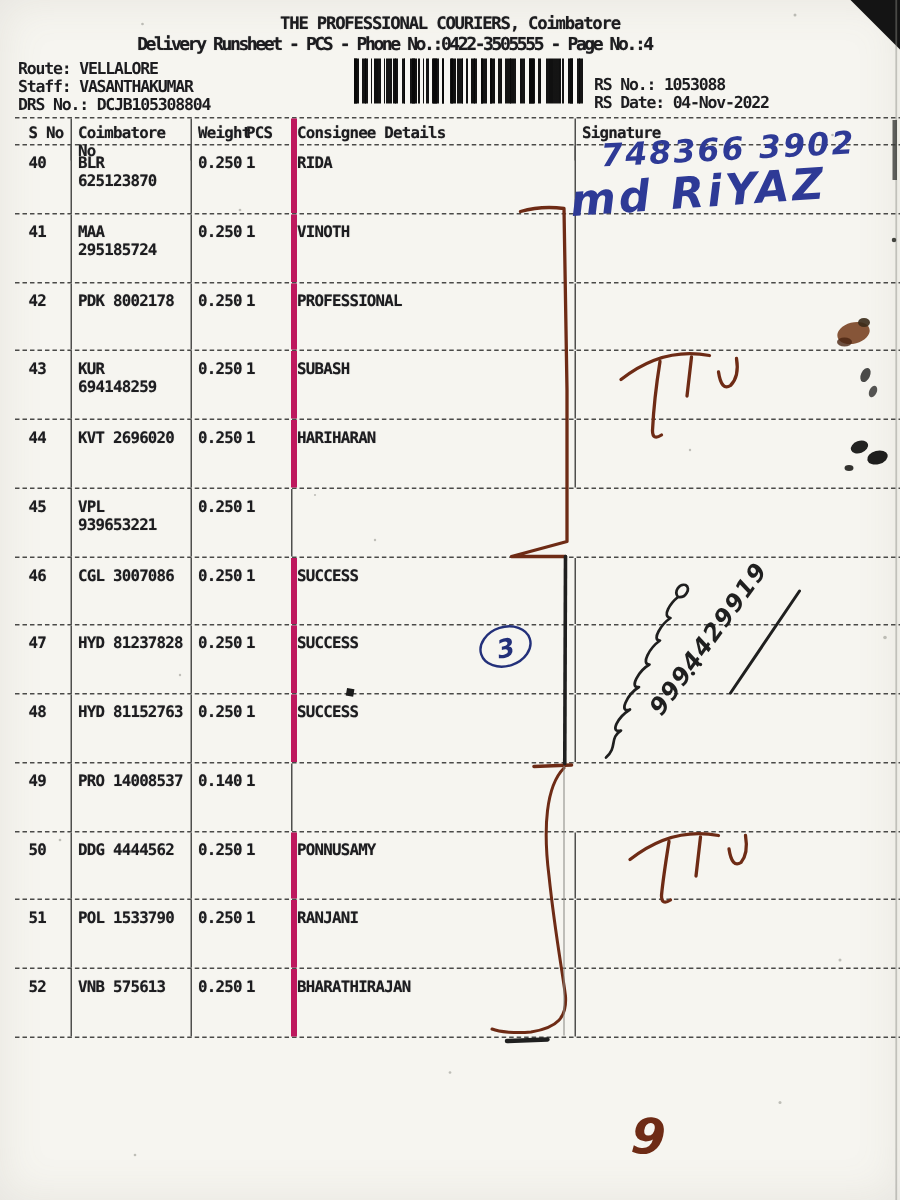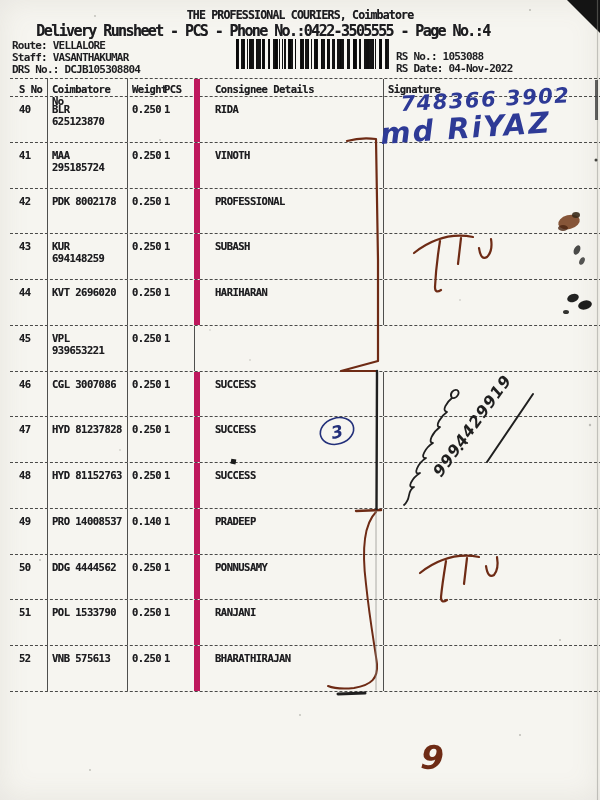--- a/index.html
+++ b/index.html
@@ -11,21 +11,21 @@
     font-family:"DejaVu Sans Mono", monospace;
     color:#1d1d20; font-weight:bold; overflow:hidden;
     box-shadow: inset 0 0 30px rgba(120,115,100,0.12);
   }
   .doc-title {
     position:absolute; top:8px; left:0; width:600px; text-align:center;
     font-size:11.5px; letter-spacing:-0.8px; text-shadow:0 0 0.5px rgba(25,25,25,0.55);
   }
   .doc-subtitle {
     position:absolute; top:22px; left:0; width:526px; text-align:center;
-    font-size:15px; letter-spacing:-1.6px; text-shadow:0 0 0.5px rgba(25,25,25,0.55);
+    font-size:12px; letter-spacing:-1.6px; text-shadow:0 0 0.5px rgba(25,25,25,0.55);
   }
   .info-left { position:absolute; left:12px; top:40px; font-size:11px; letter-spacing:-0.8px; line-height:11.7px; }
   .info-left .line3 { margin-top:0.6px; }
   .info-right { position:absolute; left:396px; top:51px; font-size:11px; letter-spacing:-0.8px; line-height:12.2px; }
   .barcode {
     position:absolute; left:236px; top:39px; width:153px; height:30px;
     background:
       repeating-linear-gradient(90deg, rgba(8,8,8,0.95) 0 2px, transparent 2px 5px, rgba(8,8,8,0.95) 5px 9px, transparent 9px 11px, rgba(8,8,8,0.95) 11px 12px, transparent 12px 16px),
       repeating-linear-gradient(90deg, #101010 0 3px, #f7f6f2 3px 7px, #101010 7px 8px, #f7f6f2 8px 13px);
   }
@@ -35,21 +35,21 @@
     height:19px; padding:0;
     border-top:1px dashed #4a4a48; border-bottom:1px dashed #4a4a48;
   }
   .thead > div { padding-top:4px; }
   .trow { height:45.77px; border-bottom:1px dashed #4a4a48; }
   .trow > div { padding-top:6px; }
   .c-sno { padding-left:9px; }
   .c-con { padding-left:4px; border-left:1px solid #4f4f4d; }
   .c-wp  { border-left:1px solid #4f4f4d; display:flex; }
   .c-wp .w { padding-left:4px; width:36px; }
-  .c-det { padding-left:15px; border-left:6px solid #be185d; }
+  .c-det { padding-left:0; border-left:4px solid #be185d; }
   .c-sig { padding-left:4px; border-left:1px solid #4f4f4d; }
   .cell-text { text-shadow:0 0 0.5px rgba(25,25,25,0.5); }
   .ink { position:absolute; left:0; top:0; width:600px; height:800px; pointer-events:none; }
   .hw { font-family:"DejaVu Sans", sans-serif; font-style:italic; }
 </style>
 </head>
 <body>
 
 <div class="page">
 
@@ -179,21 +179,20 @@
       <div class="c-sig"></div>
     </div>
 
     <div class="trow">
       <div class="c-sno cell-text">49</div>
       <div class="c-con cell-text">PRO 14008537</div>
       <div class="c-wp">
         <span class="w cell-text">0.140</span>
         <span class="cell-text">1</span>
       </div>
-      <div class="c-det cell-text">PRADEEP</div>
       <div class="c-sig"></div>
     </div>
 
     <div class="trow">
       <div class="c-sno cell-text">50</div>
       <div class="c-con cell-text">DDG 4444562</div>
       <div class="c-wp">
         <span class="w cell-text">0.250</span>
         <span class="cell-text">1</span>
       </div>

